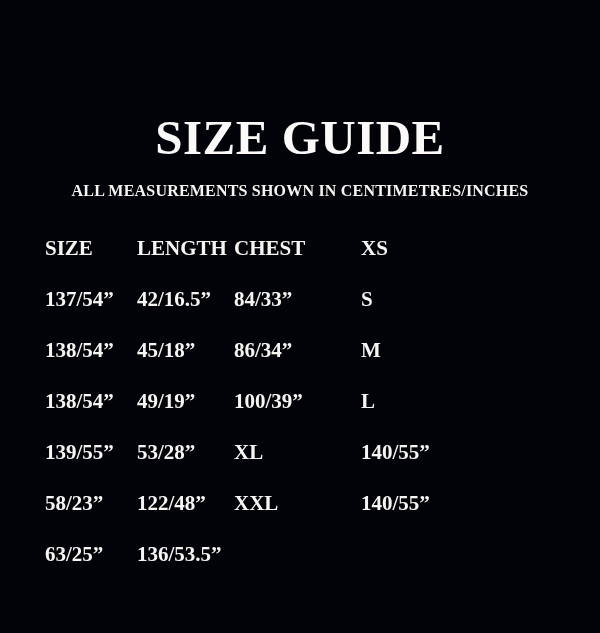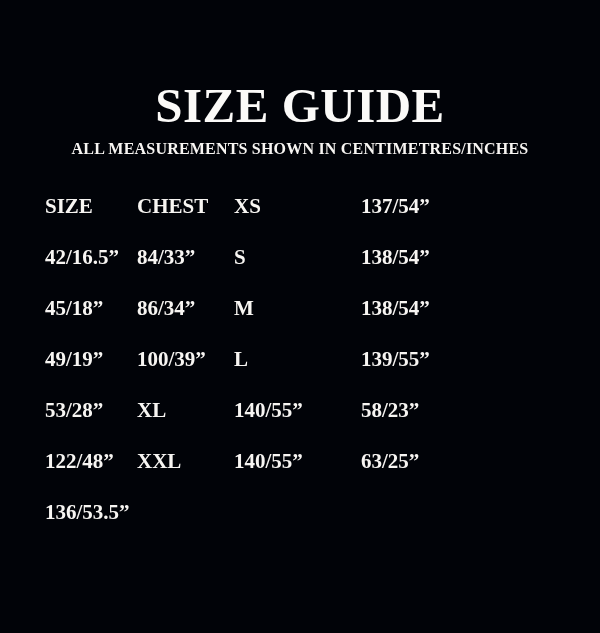--- a/index.html
+++ b/index.html
@@ -10,29 +10,29 @@
     font-family: "Liberation Serif", serif;
   }
   .page {
     width: 600px;
     height: 633px;
     background: #010308;
     color: #f7f5f2;
     font-weight: 700;
   }
   .title {
-    padding-top: 81px;
+    padding-top: 113px;
     text-align: center;
     font-size: 49px;
     line-height: 1;
     letter-spacing: 0.5px;
     color: #fbfaf8;
   }
   .subtitle {
-    margin-top: 9px;
+    margin-top: 19px;
     text-align: center;
     font-size: 16px;
     line-height: 20px;
     letter-spacing: 0.2px;
   }
   .size-table {
     margin: 22px 0 0 45px;
     display: grid;
     grid-template-columns: 92px 97px 127px 110px;
   }
@@ -50,20 +50,21 @@
 
 <div class="page">
 
   <h1 class="title">SIZE GUIDE</h1>
 
   <div class="subtitle">ALL MEASUREMENTS SHOWN IN CENTIMETRES/INCHES</div>
 
   <div class="size-table">
 
     <div class="cell head">SIZE</div>
+    <div class="cell head">LENGTH</div>
     <div class="cell head">CHEST</div>
 
     <div class="cell">XS</div>
     <div class="cell">137/54”</div>
     <div class="cell">42/16.5”</div>
     <div class="cell">84/33”</div>
 
     <div class="cell">S</div>
     <div class="cell">138/54”</div>
     <div class="cell">45/18”</div>

